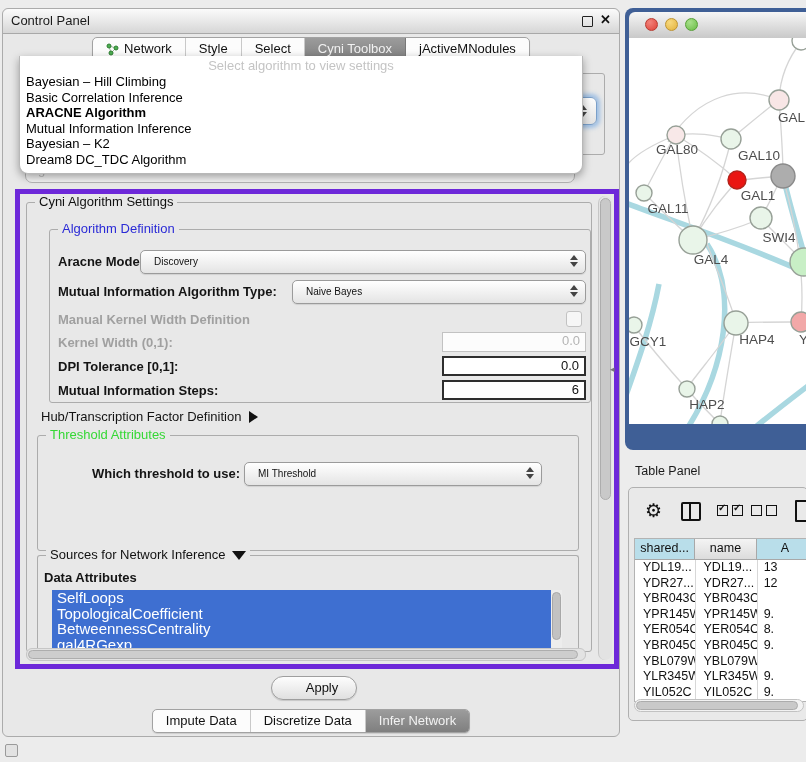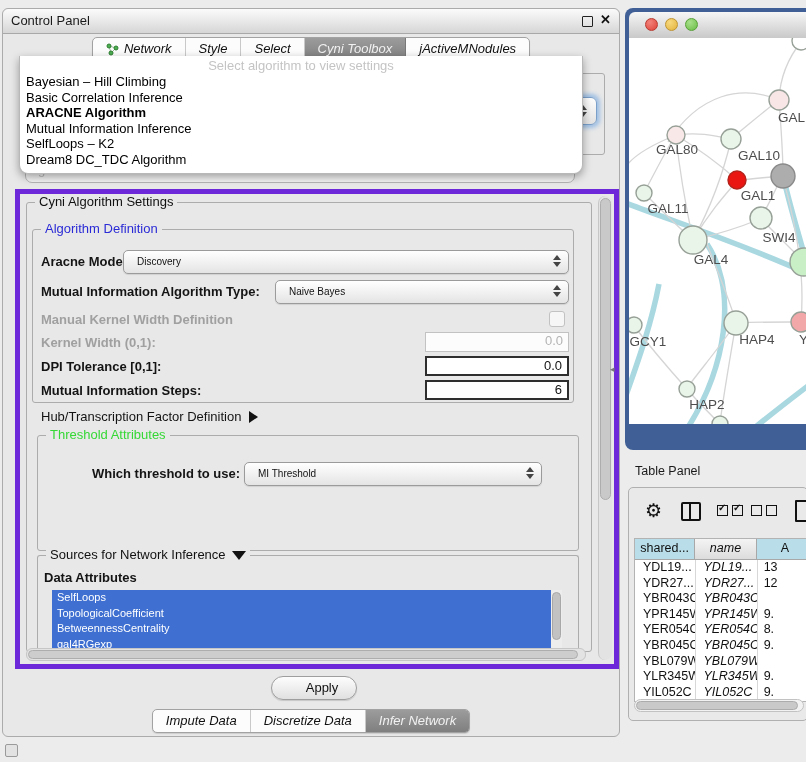--- a/index.html
+++ b/index.html
@@ -10,21 +10,21 @@
       border:1px solid #ABABAB;border-radius:6px;}
   .titlebar{position:absolute;left:0;top:0;right:0;height:24px;
       background:linear-gradient(#FBFBFB,#D6D6D6);border-bottom:1px solid #A8A8A8;
       border-radius:6px 6px 0 0;}
   .cp-title{position:absolute;left:8px;top:0;line-height:24px;font-size:13px;color:#1a1a1a;}
   .win-btn-float{position:absolute;right:26px;top:7px;width:9px;height:9px;border:1.6px solid #222;border-radius:1px;}
   .win-btn-close{position:absolute;right:8px;top:3px;font-size:13px;font-weight:bold;color:#111;}
   .tabbar{position:absolute;left:0;right:0;display:flex;justify-content:center;}
   .tabbar.top{top:28px;} .tabbar.bottom{top:700px;}
   .tabset{display:inline-flex;border:1px solid #A2A2A2;border-radius:5px;background:#FCFCFC;overflow:hidden;height:22px;box-shadow:0 1px 1px rgba(0,0,0,.12);}
-  .tab{padding:0 13px;font-size:13px;line-height:22px;color:#111;border-right:1px solid #C9C9C9;display:flex;gap:5px;align-items:center;white-space:nowrap;font-style:italic;}
+  .tab{padding:0 13px;font-size:13px;line-height:22px;color:#111;border-right:1px solid #C9C9C9;display:flex;gap:5px;align-items:center;white-space:nowrap;}
   .tab:last-child{border-right:none;justify-content:center;}
   .tab.sel{background:linear-gradient(#9C9C9C,#7F7F7F);color:#F2F2F2;border-right-color:#787878;}
   .tab .ticon{display:inline-flex;align-items:center;}
   
   .popup{position:absolute;left:16px;top:47px;width:562px;background:#FFFFFF;
       border:1px solid #B8B8B8;border-top:none;border-radius:0 0 9px 9px;
       box-shadow:0 3px 9px rgba(0,0,0,.35);z-index:50;padding:2px 0 6px 0;}
   .popup .ph{text-align:center;color:#C4C4C4;font-size:13px;height:16px;line-height:16px;}
   .popup .it{font-size:13px;color:#000;padding:0 6px;height:15.5px;line-height:15.5px;white-space:nowrap;}
   .popup .it.bold{font-weight:bold;}
@@ -53,21 +53,21 @@
   .spin{position:absolute;right:7px;top:4px;display:flex;flex-direction:column;gap:2px;align-items:center;}
   .spin .up{width:0;height:0;border-left:4px solid transparent;border-right:4px solid transparent;border-bottom:5px solid #444;}
   .spin .dn{width:0;height:0;border-left:4px solid transparent;border-right:4px solid transparent;border-top:5px solid #444;}
   .field{position:absolute;height:20px;background:#FFFFFF;border:2px solid #2E2E2E;box-sizing:border-box;
       font-size:13px;line-height:16px;text-align:right;padding-right:5px;color:#111;}
   .field.dis{border:1px solid #C2C2C2;background:#FCFCFC;color:#B4B4B4;}
   .checkbox{position:absolute;width:14px;height:14px;border:1px solid #C2C2C2;border-radius:3px;background:#F6F6F6;}
   .hub-arrow{display:inline-block;width:0;height:0;border-top:6px solid transparent;border-bottom:6px solid transparent;border-left:9px solid #111;margin-left:8px;vertical-align:-2px;}
   .down-arrow{display:inline-block;width:0;height:0;border-left:7px solid transparent;border-right:7px solid transparent;border-top:9px solid #111;margin-left:6px;vertical-align:-1px;}
   .attr-list{position:absolute;left:14px;top:34px;width:510px;height:60px;background:#FFFFFF;overflow:hidden;}
-  .attr-item{height:15.5px;line-height:15.5px;font-size:11px;color:#FFFFFF;background:#3E6FD1;padding-left:5px;}
+  .attr-item{height:15.5px;line-height:15.5px;font-size:15px;color:#FFFFFF;background:#3E6FD1;padding-left:5px;}
   .attr-vscroll{position:absolute;right:0;top:0;width:11px;height:60px;background:#EDEDED;}
   .attr-vscroll .thumb{position:absolute;left:1px;right:1px;top:2px;height:46px;background:#C2C2C2;border:1px solid #A8A8A8;border-radius:5px;}
   .apply-btn{position:absolute;left:268px;top:667px;width:68px;height:22px;border:1px solid #9E9E9E;border-radius:12px;
       background:linear-gradient(#FDFDFD,#E0E0E0);font-size:13px;text-align:center;line-height:21px;color:#111;box-shadow:0 1px 1px rgba(0,0,0,.15);padding-left:16px;}
   .grip{position:absolute;left:5px;top:744px;width:11px;height:11px;border:1px solid #9A9A9A;background:#E2E2E2;border-radius:2px;}
   .divider-mark{position:absolute;left:610px;top:364px;font-size:9px;color:#777;}
   
   .netwin{position:absolute;left:625px;top:8px;width:200px;height:442px;background:#3F5F96;border-radius:8px 0 0 8px;}
   .net-titlebar{position:absolute;left:4px;top:4px;right:0;height:26px;background:linear-gradient(#F6F6F6,#C9C9C9);
       border-radius:6px 0 0 0;border-bottom:1px solid #9A9A9A;}
@@ -89,21 +89,21 @@
   .cbpair .bx.ck:after{content:"✓";position:absolute;left:0px;top:-4px;font-size:10px;font-weight:bold;color:#111;}
   .page-icon{position:absolute;left:166px;top:2px;width:14px;height:18px;border:2px solid #111;border-radius:1px;}
   .tp-table{position:absolute;left:5px;top:50px;width:173px;height:162px;background:#FFFFFF;border:1px solid #B3B3B3;overflow:hidden;}
   .tp-hrow{display:flex;height:20px;border-bottom:1px solid #A8A8A8;}
   .tp-hcell{box-sizing:border-box;border-right:1px solid #A8A8A8;font-size:12.5px;line-height:19px;text-align:center;
       background:linear-gradient(#F4F4F4,#DCDCDC);color:#111;overflow:hidden;white-space:nowrap;}
   .tp-hcell.hl{background:#B9DEEA;}
   .tp-row{display:flex;height:15.6px;}
   .tp-cell{box-sizing:border-box;border-right:1px solid #D8D8D8;font-size:12.5px;line-height:15.6px;
       padding-left:8px;overflow:hidden;white-space:nowrap;color:#111;}
-  .c1{width:72px;} .c2{width:74px;font-style:italic;} .c3{width:60px;padding-left:6px;}
+  .c1{width:72px;} .c2{width:74px;} .c3{width:60px;padding-left:6px;}
   .tp-hscroll{position:absolute;left:5px;top:211px;width:170px;height:13px;background:#F2F2F2;border:1px solid #C2C2C2;border-radius:7px;box-sizing:border-box;}
   .tp-hscroll .thumb{position:absolute;left:1px;top:1px;bottom:1px;width:160px;background:#C9C9C9;border:1px solid #ACACAC;border-radius:6px;}
 </style>
 </head>
 <body>
 
 <div id="root">
 
   <div class="cp">
     <div class="titlebar">
@@ -151,30 +151,30 @@
     </div>
     <div class="combo-dis">gal-filtered sif default node</div>
 
     <div class="popup">
       <div class="ph">Select algorithm to view settings</div>
       <div id="popup-items">
           <div class="it">Bayesian – Hill Climbing</div>
           <div class="it">Basic Correlation Inference</div>
           <div class="it bold">ARACNE Algorithm</div>
           <div class="it">Mutual Information Inference</div>
-          <div class="it">SelfLoops – K2</div>
+          <div class="it">Bayesian – K2</div>
           <div class="it">Dream8 DC_TDC Algorithm</div>
         </div>
     </div>
 
     <div class="settings">
       <div class="fs" style="left:6px;top:8px;width:564px;height:448px;">
         <span class="legend">Cyni Algorithm Settings</span>
 
-        <div class="fs" style="left:5px;top:26px;width:540px;height:172px;">
+        <div class="fs" style="left:22px;top:26px;width:540px;height:172px;">
           <span class="legend blue">Algorithm Definition</span>
           <span class="lbl" style="left:8px;top:24px;">Aracne Mode:</span>
           <div class="combo" style="left:90px;top:20px;width:446px;">
             <span>Discovery</span>
             <span class="spin">
                 <span class="up"></span>
                 <span class="dn"></span>
               </span>
           </div>
           <span class="lbl" style="left:8px;top:54px;">Mutual Information Algorithm Type:</span>

